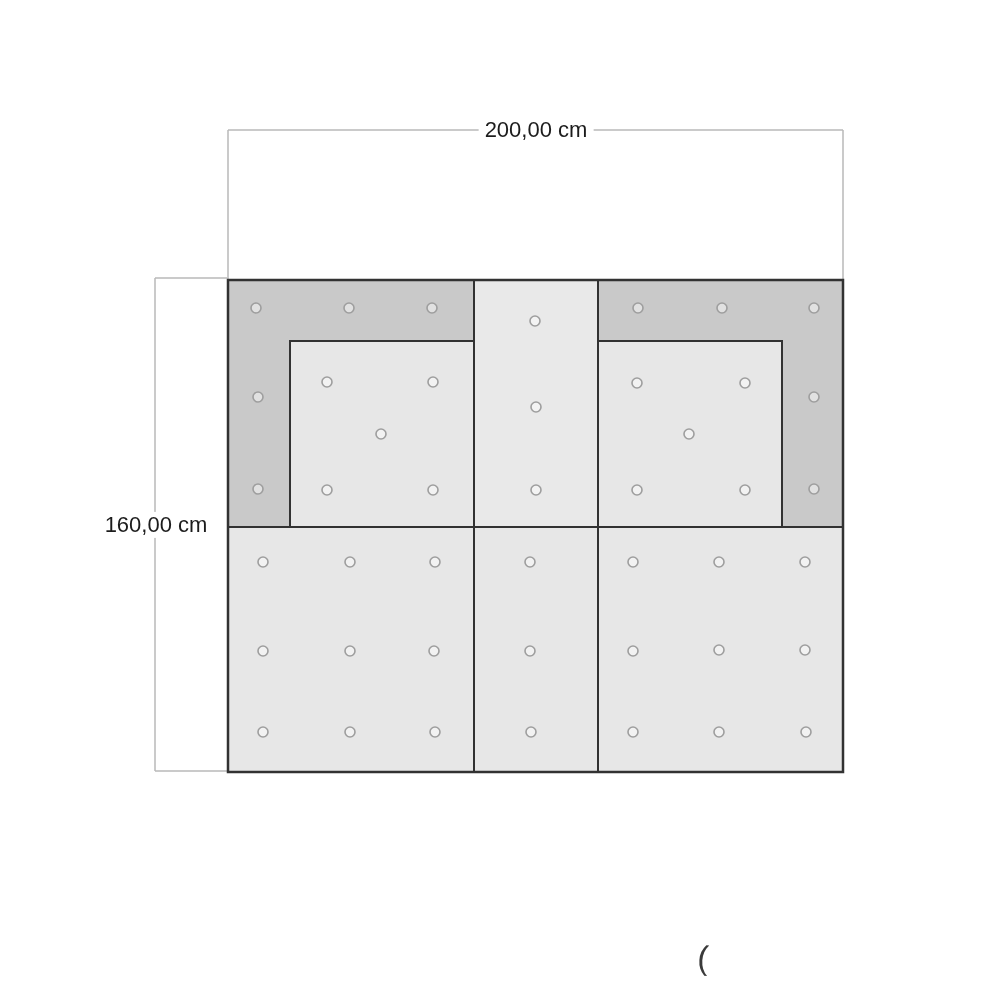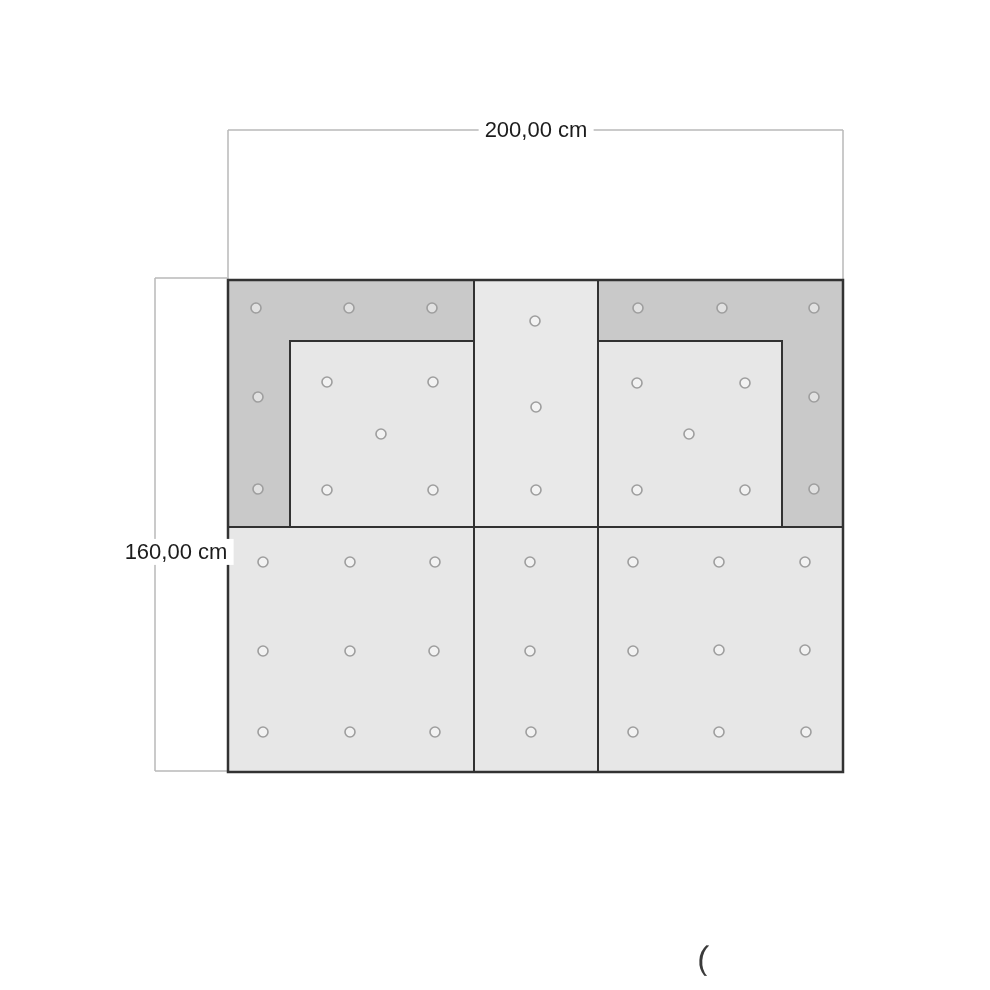--- a/index.html
+++ b/index.html
@@ -26,21 +26,21 @@
     position: absolute;
     transform: translate(-50%, -50%);
     background: #ffffff;
     color: #1c1c1c;
     font-size: 22px;
     line-height: 1.1;
     padding: 1px 6px;
     white-space: nowrap;
   }
   .dim-label-width  { left: 536px; top: 130px; }
-  .dim-label-height { left: 156px; top: 552px; margin-left: 20px; }
+  .dim-label-height { left: 156px; top: 525px; }
   .stray-glyph {
     position: absolute;
     left: 703px;
     top: 958px;
     transform: translate(-50%, -50%) rotate(4deg);
     color: #3a3a3a;
     font-size: 33px;
     font-weight: 400;
   }
 </style>

